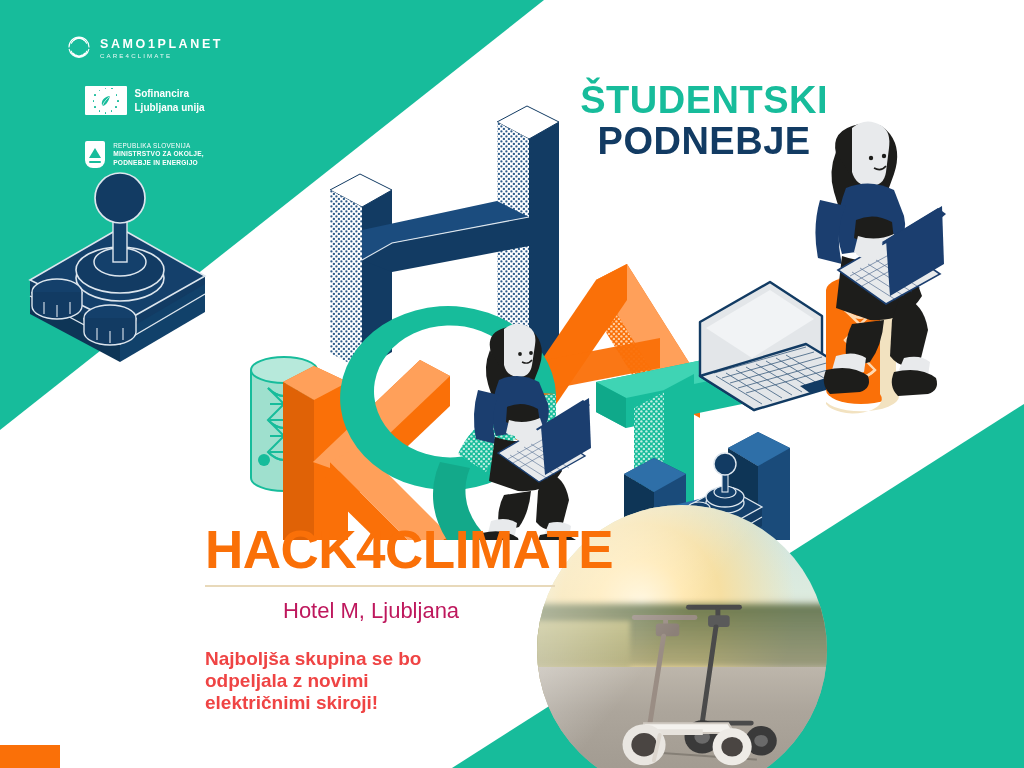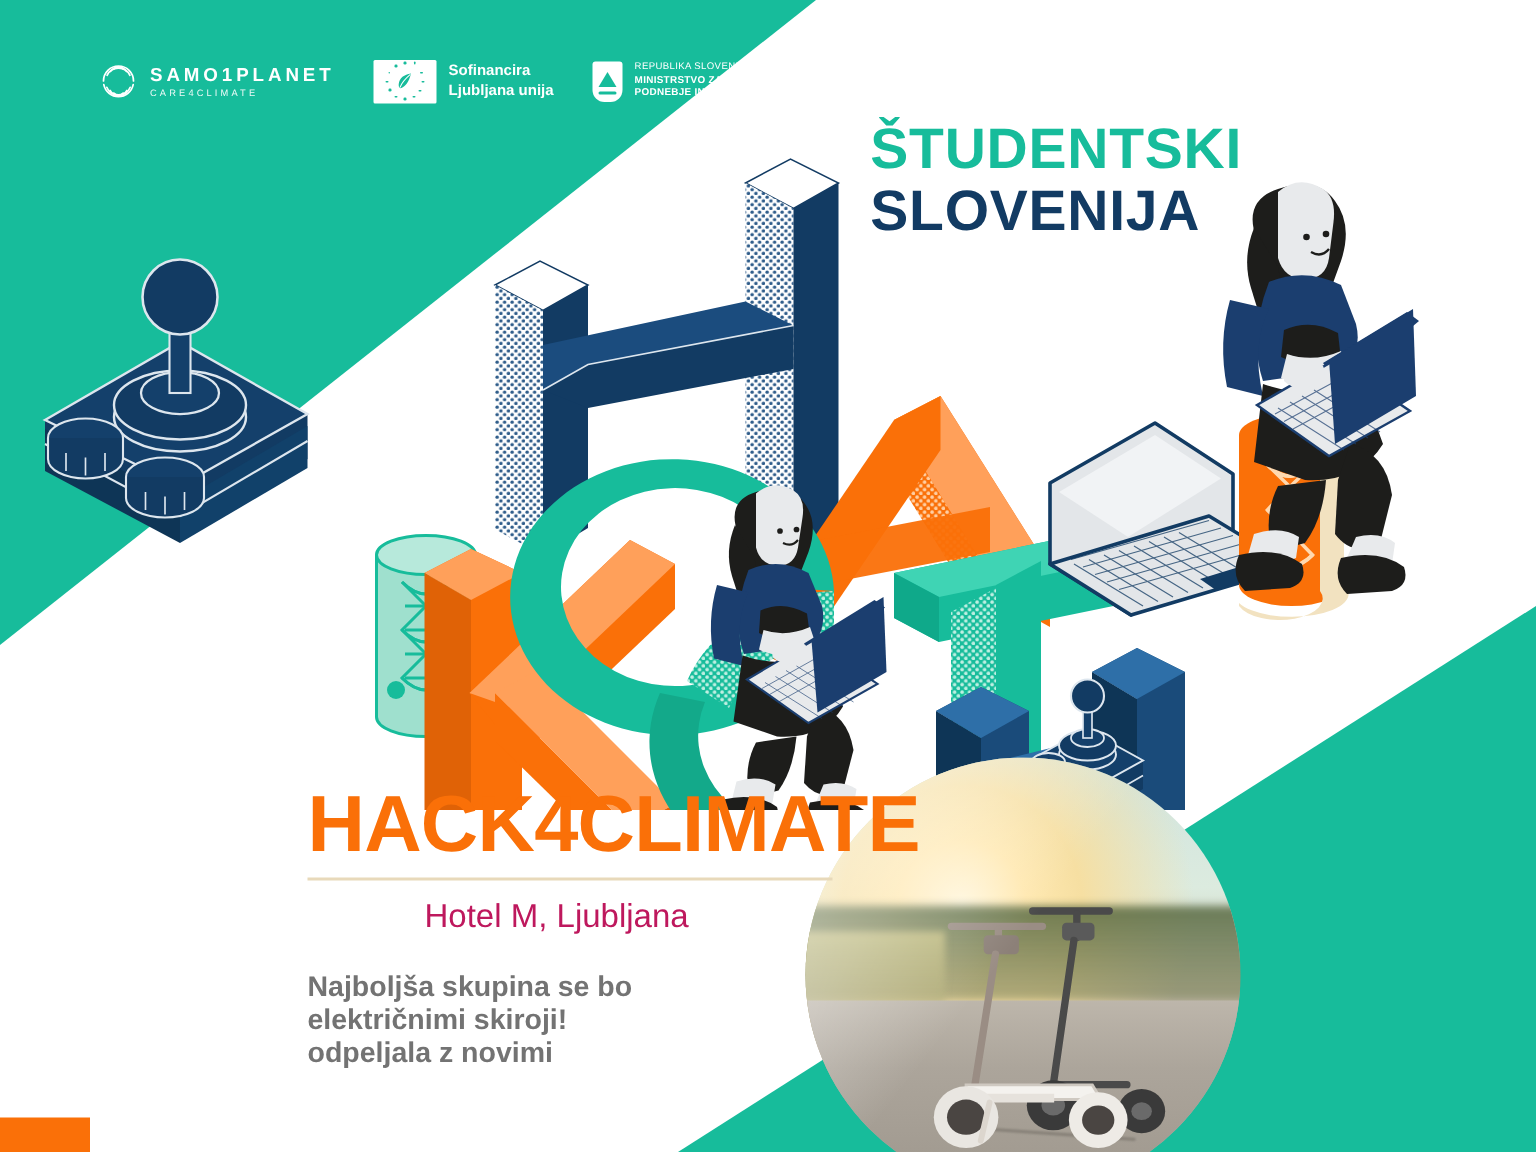--- a/index.html
+++ b/index.html
@@ -37,20 +37,21 @@
 
   
   .logo-bar {
     position: absolute;
     top: 34px;
     left: 66px;
     display: flex;
     align-items: center;
     gap: 26px;
     height: 40px;
+    flex-direction: column;
   }
   .logo-unit { display: flex; align-items: center; gap: 8px; }
   .logo-mark-fingerprint {
     width: 26px; height: 26px;
     border-radius: 50%;
     overflow: hidden;
     position: relative;
     flex: 0 0 auto;
   }
   .logo-text-main {
@@ -124,21 +125,21 @@
   .si-line2, .si-line3 {
     font-size: 6.6px; font-weight: 700;
     letter-spacing: .2px; color: #ffffff;
   }
 
   
   .headline {
     position: absolute;
     top: 80px;
     right: 196px;
-    text-align: left;
+    text-align: center;
   }
   .headline-1 {
     font-size: 38px;
     font-weight: 800;
     letter-spacing: .5px;
     color: #17BC9B;
     line-height: 1.08;
   }
   .headline-2 {
     font-size: 38px;
@@ -191,21 +192,21 @@
     margin-left: 78px;
     font-size: 22px;
     color: #be185d;
     line-height: 1;
     white-space: nowrap;
   }
   .title-prize {
     margin-top: 26px;
     font-size: 19px;
     font-weight: 700;
-    color: #737373;
+    color: #ef4444;
     line-height: 1.16;
   }
 
   
   .photo-circle {
     position: absolute;
     left: 537px;
     top: 505px;
     width: 290px;
     height: 290px;
@@ -322,21 +323,21 @@
         <span class="si-line1" style="display:block">REPUBLIKA SLOVENIJA</span>
         <span class="si-line2" style="display:block">MINISTRSTVO ZA OKOLJE,</span>
         <span class="si-line3" style="display:block">PODNEBJE IN ENERGIJO</span>
       </span>
     </div>
 
   </div>
 
   <div class="headline">
     <div class="headline-1">ŠTUDENTSKI</div>
-    <div class="headline-2">SLOVENIJA</div>
+    <div class="headline-2">PODNEBJE</div>
   </div>
 
   <svg class="artwork" viewBox="0 0 1024 470" aria-hidden="true">
     <defs>
       <pattern id="dots-navy" width="5" height="5" patternUnits="userSpaceOnUse">
         <rect width="5" height="5" fill="#ffffff"></rect>
         <circle cx="1.4" cy="1.4" r="1.15" fill="#2E5C8A"></circle>
         <circle cx="3.9" cy="3.9" r="1.15" fill="#2E5C8A"></circle>
       </pattern>
       <pattern id="dots-orange" width="5" height="5" patternUnits="userSpaceOnUse">
@@ -576,18 +577,18 @@
 
     <div class="glare"></div>
   </div>
 
   <div class="title-block">
     <div class="title-main">HACK4CLIMATE</div>
     <div class="title-rule"></div>
     <div class="title-venue">Hotel M, Ljubljana</div>
     <div class="title-prize">
       <span style="display:block">Najboljša skupina se bo</span>
+      <span style="display:block">odpeljala z novimi</span>
       <span style="display:block">električnimi skiroji!</span>
-      <span style="display:block">odpeljala z novimi</span>
     </div>
   </div>
 
 </div>
 
 </body></html>

